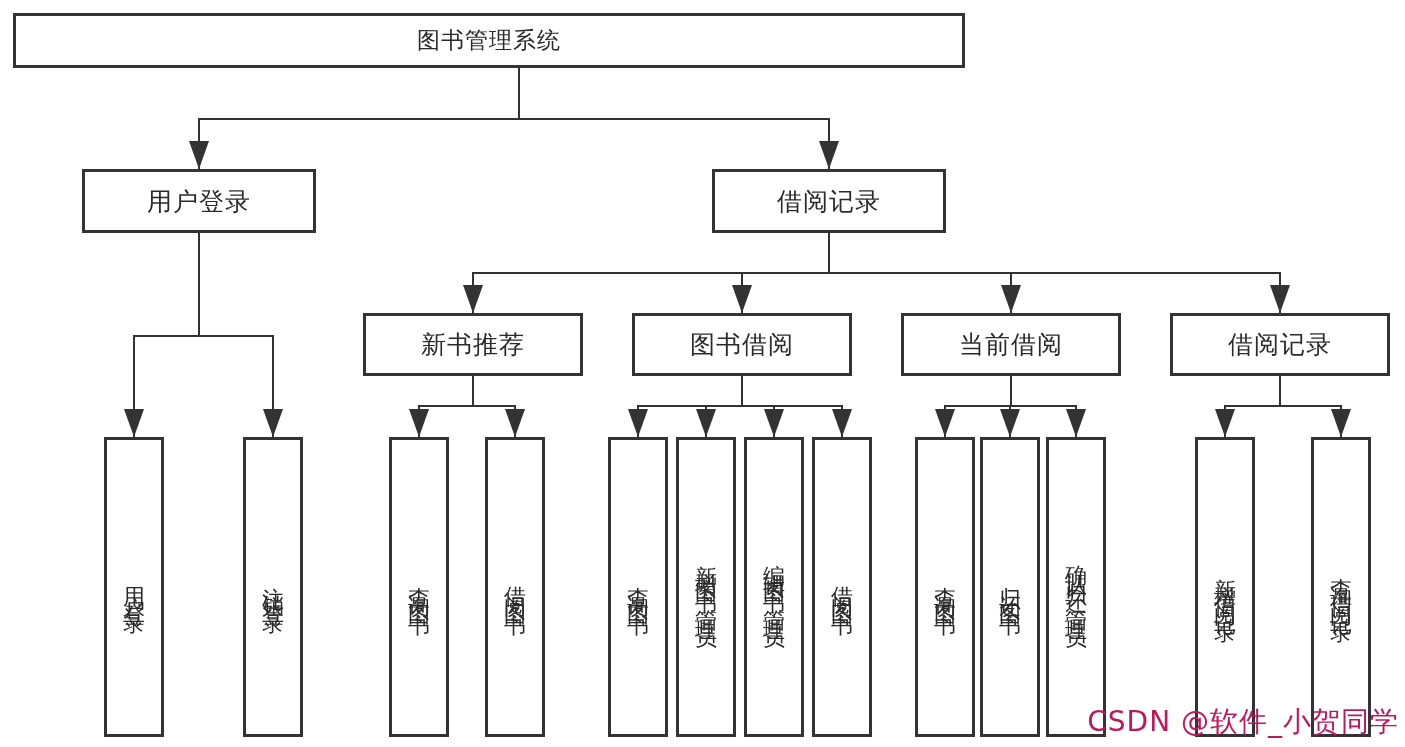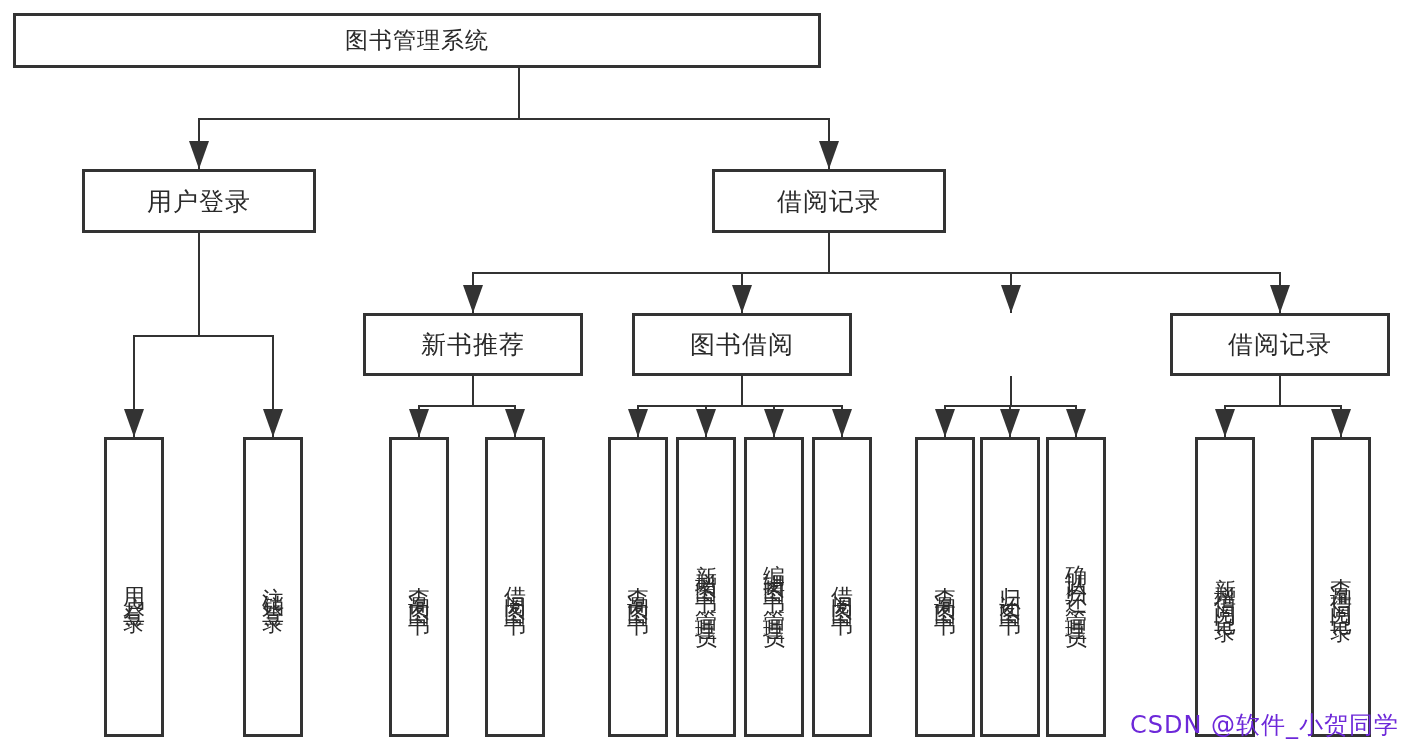--- a/index.html
+++ b/index.html
@@ -70,33 +70,33 @@
     height: 0;
     border-left: 10px solid transparent;
     border-right: 10px solid transparent;
     border-top: 28px solid #333333;
   }
   
   .watermark {
     position: absolute;
     right: 6px;
     bottom: 6px;
-    font-size: 24px;
-    color: #6d28d9;
+    font-size: 28px;
+    color: #be185d;
     letter-spacing: 1px;
     white-space: nowrap;
     z-index: 5;
   }
 </style>
 </head>
 <body>
 
 <div id="canvas">
 
-  <div class="hbox root" style="left:13px; top:13px; width:808px; height:55px;">
+  <div class="hbox root" style="left:13px; top:13px; width:952px; height:55px;">
     <span>图书管理系统</span>
   </div>
 
   <div class="stem" style="left:518px; top:68px;  height:50px;"></div>
   <div class="hline" style="left:198px; top:118px; width:632px;"></div>
   <div class="drop" style="left:198px; top:118px; height:51px;"></div>
   <div class="drop" style="left:828px; top:118px; height:51px;"></div>
   <div class="arrow" style="left:189px; top:141px;"></div>
   <div class="arrow" style="left:819px; top:141px;"></div>
 
@@ -124,20 +124,23 @@
   <div class="arrow" style="left:732px;  top:285px;"></div>
   <div class="arrow" style="left:1001px; top:285px;"></div>
   <div class="arrow" style="left:1270px; top:285px;"></div>
 
   <div class="hbox" style="left:363px; top:313px; width:220px; height:63px;">
     <span>新书推荐</span>
   </div>
   <div class="hbox" style="left:632px; top:313px; width:220px; height:63px;">
     <span>图书借阅</span>
   </div>
+  <div class="hbox" style="left:901px; top:313px; width:220px; height:63px;">
+    <span>当前借阅</span>
+  </div>
   <div class="hbox" style="left:1170px; top:313px; width:220px; height:63px;">
     <span>借阅记录</span>
   </div>
 
   <div class="stem" style="left:472px; top:376px; height:29px;"></div>
   <div class="hline" style="left:418px; top:405px; width:98px;"></div>
   <div class="drop" style="left:418px; top:405px; height:32px;"></div>
   <div class="drop" style="left:514px; top:405px; height:32px;"></div>
   <div class="arrow" style="left:409px; top:409px;"></div>
   <div class="arrow" style="left:505px; top:409px;"></div>

